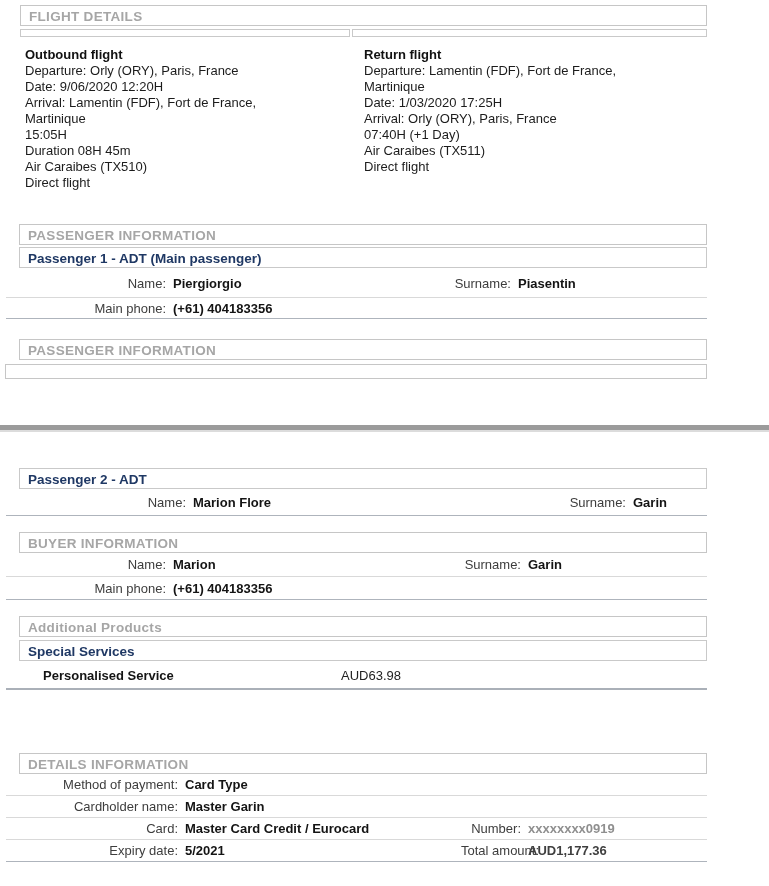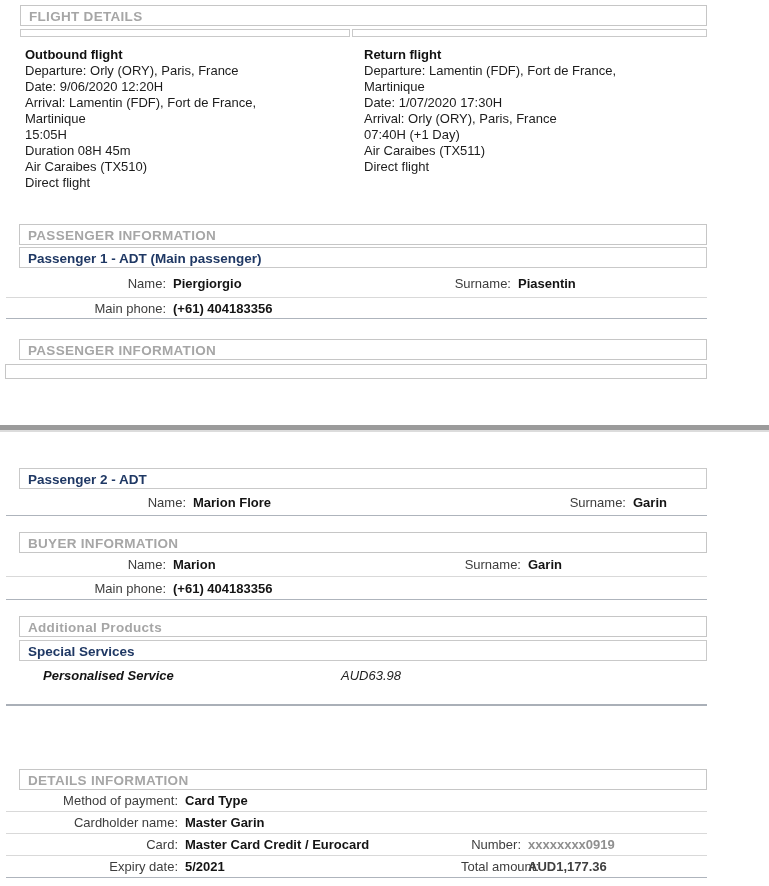--- a/index.html
+++ b/index.html
@@ -43,21 +43,21 @@
   .by-pair  .l1{width:160px} .by-pair  .v1{width:295px} .by-pair  .l2{width:60px}
   .pay-pair .l1{width:172px} .pay-pair .v1{width:283px} .pay-pair .l2{width:60px}
   .single-lbl-160{width:160px} .single-lbl-172{width:172px}
 
   
   .r-p1name  { padding:8px 0 6px; }
   .r-p1phone { padding:3px 0 2px; }
   .r-p2name  { padding:6px 0 5px; }
   .r-byname  { padding:4px 0 4px; }
   .r-byphone { padding:4px 0 3px; }
-  .r-svc     { padding:7px 0 21px;font-style:italic; }
+  .r-svc     { padding:7px 0 5px; }
   .r-pay     { padding:3px 0 3px; }
 
   
   .mt-pinfo1 { margin-top:33px; }
   .mt-p1box  { margin-top:2px; }
   .mt-pinfo2 { margin-top:20px; }
   .clipped-box { margin:4px 0 0 5px; width:702px; height:15px;
     border:1px solid #c6c6c6; background:#fff; }
   .mt-p2     { margin-top:89px; }
   .mt-buyer  { margin-top:16px; }
@@ -99,21 +99,21 @@
         <div class="flight-line">Martinique</div>
         <div class="flight-line">15:05H</div>
         <div class="flight-line">Duration 08H 45m</div>
         <div class="flight-line">Air Caraibes (TX510)</div>
         <div class="flight-line">Direct flight</div>
       </div>
       <div class="flight-col rt">
         <div class="flight-title">Return flight</div>
         <div class="flight-line">Departure: Lamentin (FDF), Fort de France,</div>
         <div class="flight-line">Martinique</div>
-        <div class="flight-line">Date: 1/07/2020 17:30H</div>
+        <div class="flight-line">Date: 1/03/2020 17:25H</div>
         <div class="flight-line">Arrival: Orly (ORY), Paris, France</div>
         <div class="flight-line">07:40H (+1 Day)</div>
         <div class="flight-line">Air Caraibes (TX511)</div>
         <div class="flight-line">Direct flight</div>
       </div>
     </div>
   </section>
 
   <section>
     <div class="hdr-box mt-pinfo1">

